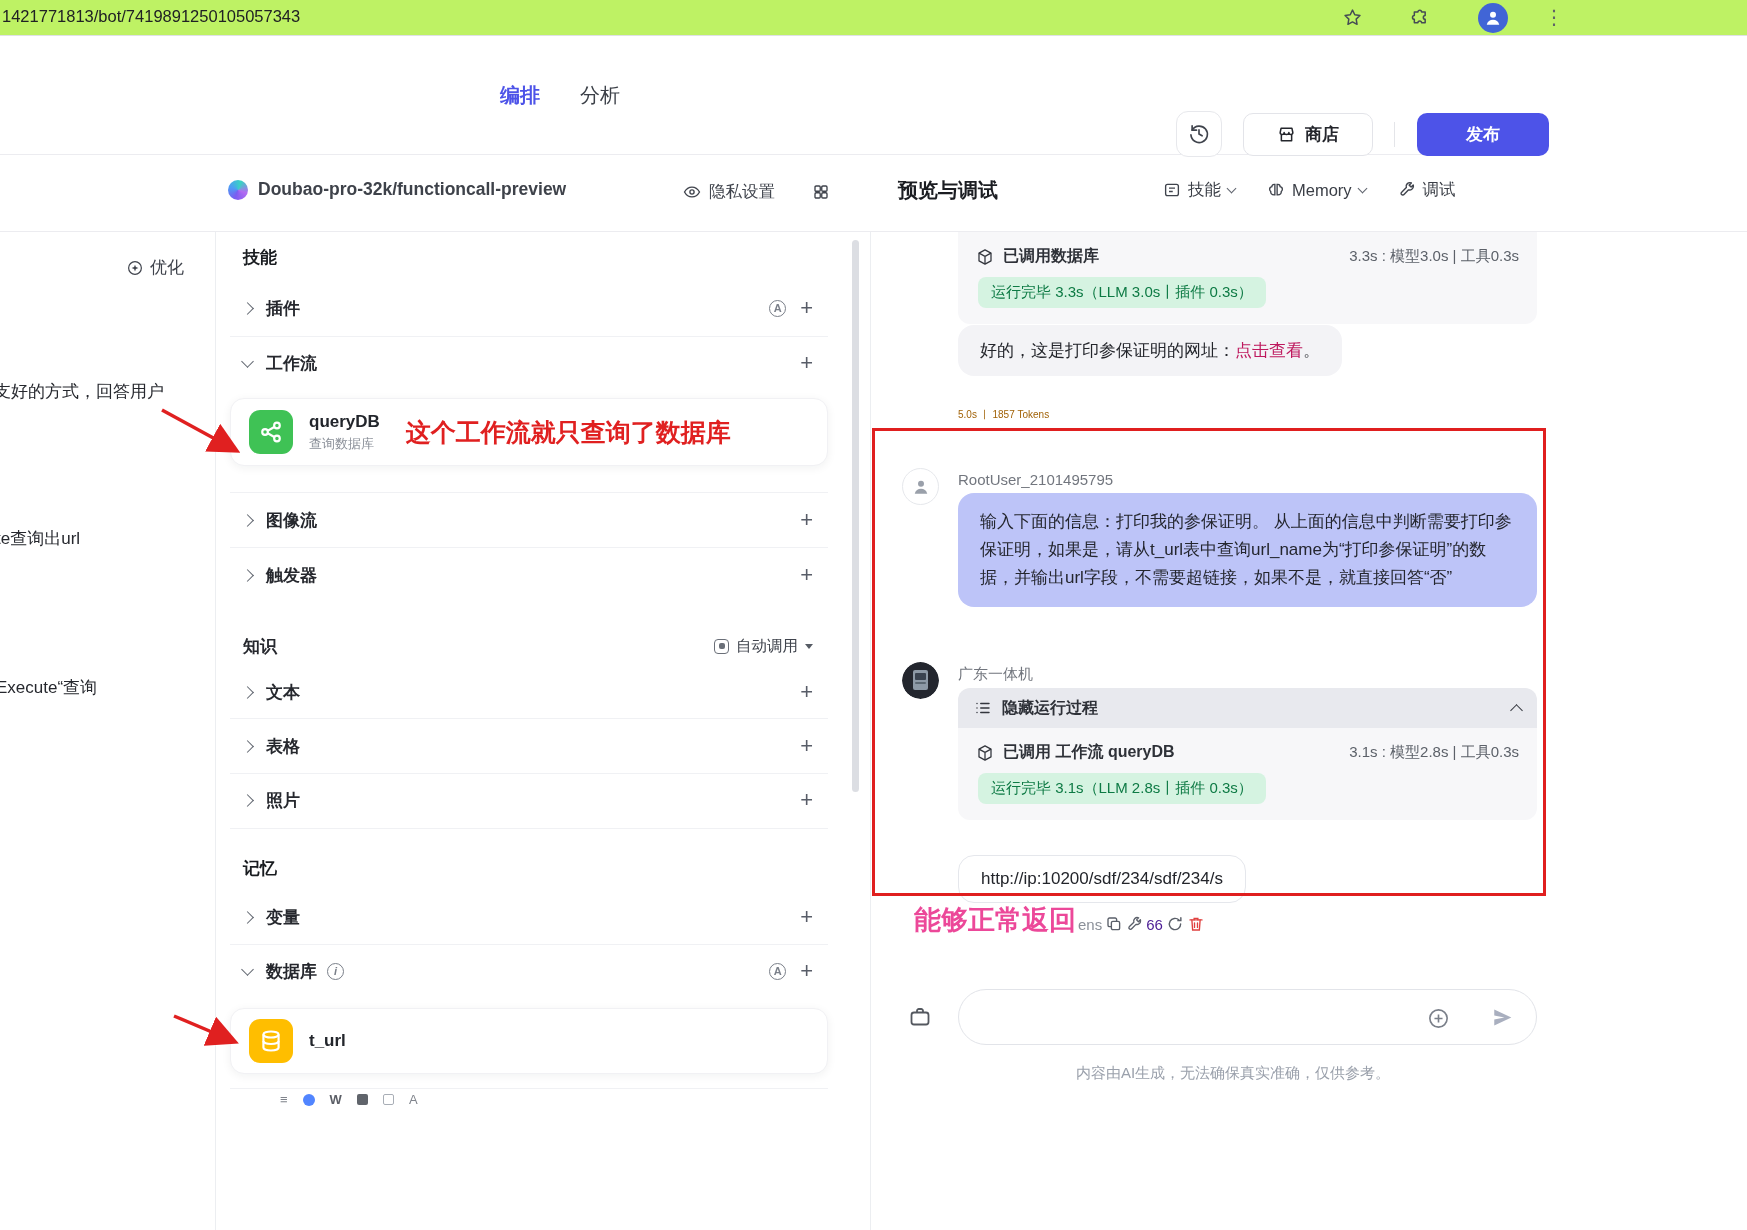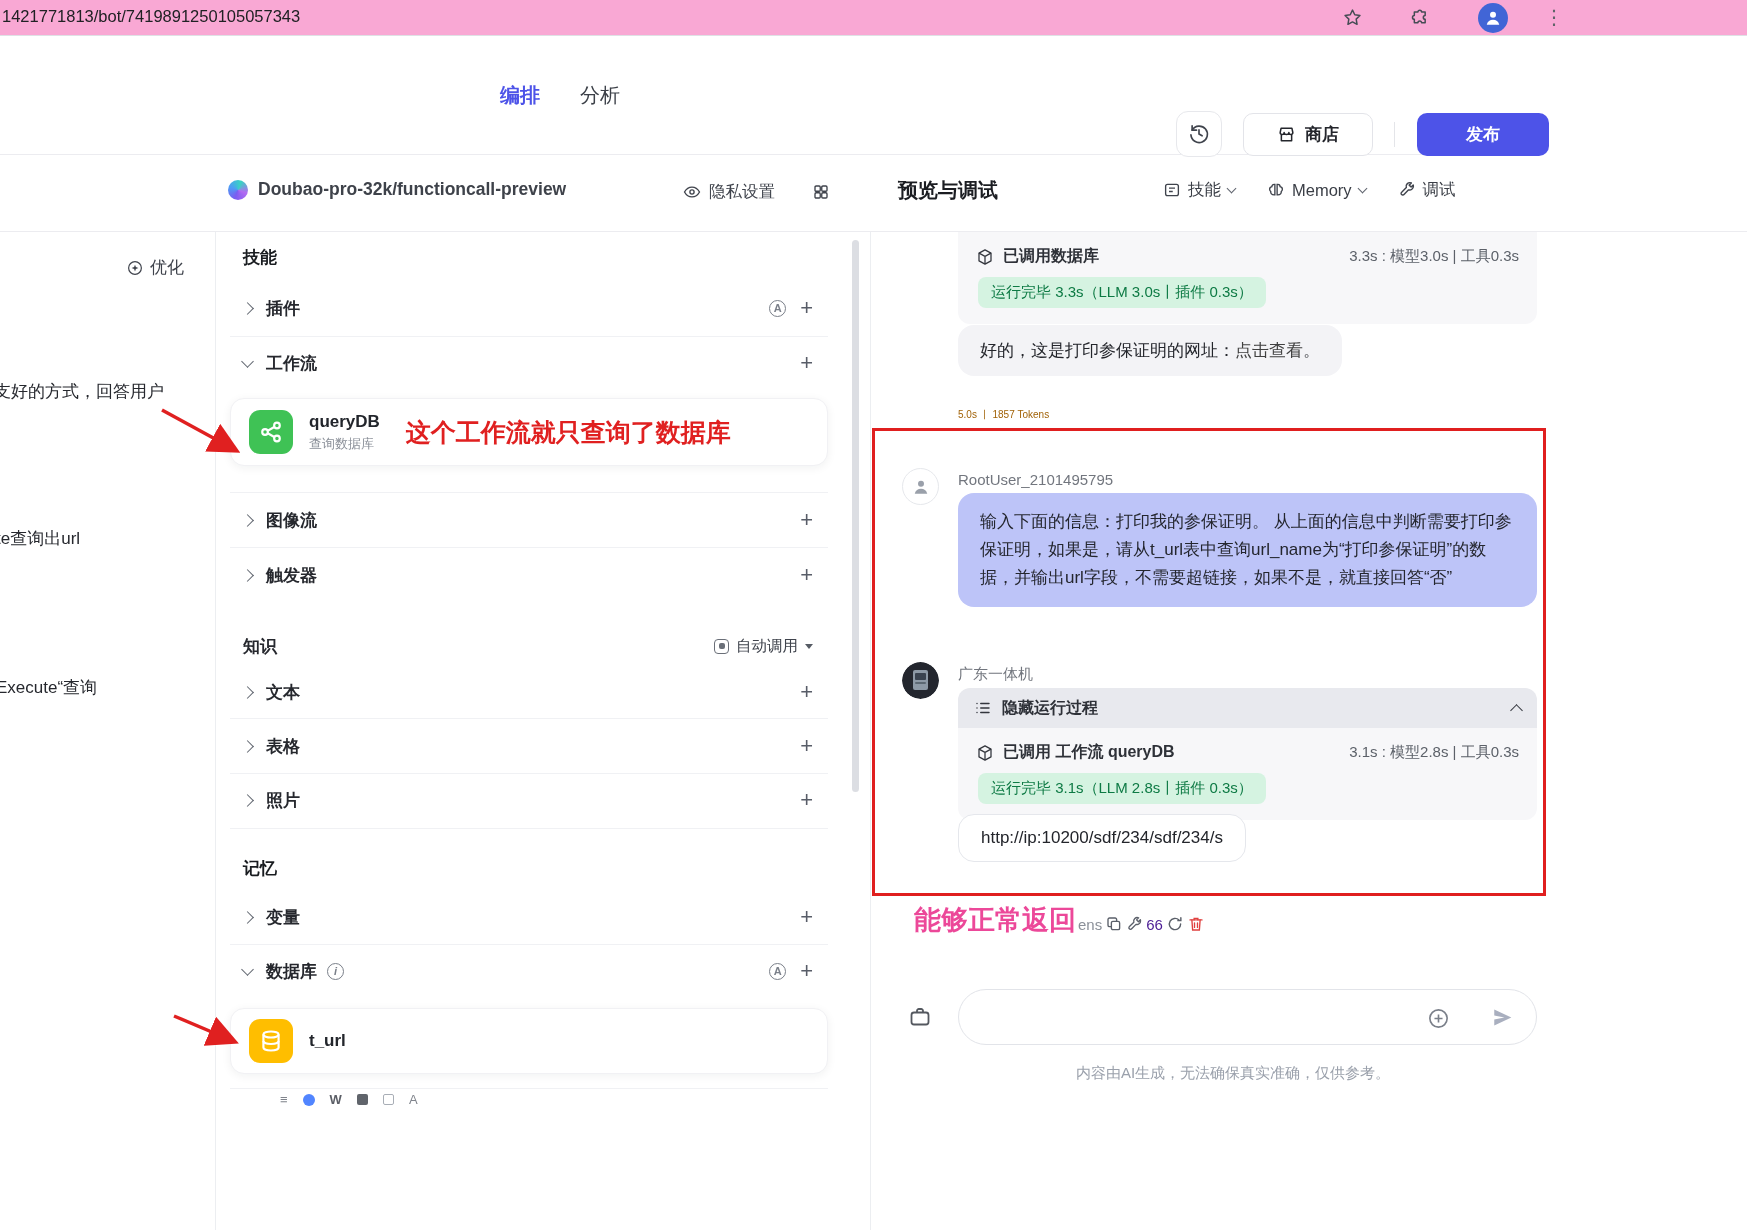--- a/index.html
+++ b/index.html
@@ -19,21 +19,21 @@
   .chev.d { transform:rotate(45deg); margin-top:-4px; }
   .chev.u { transform:rotate(-135deg); margin-top:5px; border-color:#33363d; }
   .chev.sm { width:7px; height:7px; }
 
   .plus { font-size:22px; color:#585d68; line-height:1; font-weight:400; }
   .cbadge { width:17px; height:17px; border:1.4px solid #7a7f89; border-radius:50%; color:#7a7f89;
             font-size:11px; font-weight:700; display:inline-flex; align-items:center; justify-content:center; flex:none; }
   .caret-down { width:0; height:0; border-left:4.5px solid transparent; border-right:4.5px solid transparent; border-top:5.5px solid #565b64; display:inline-block; }
 
   
-  .browser-bar { left:0; top:0; width:1747px; height:36px; background:#f9a8d4; border-bottom:1px solid #dfe1e5; z-index:10; }
+  .browser-bar { left:0; top:0; width:1747px; height:36px; background:#bef264; border-bottom:1px solid #dfe1e5; z-index:10; }
   .url-text { left:2px; top:7px; font-size:16.5px; color:#202124; white-space:nowrap; }
   .avatar-browser { left:1478px; top:3px; width:30px; height:30px; border-radius:50%; background:#4165d6; display:flex; align-items:center; justify-content:center; }
   .dots { left:1544px; top:5px; font-size:20px; color:#5f6368; }
 
   
   .app-header { left:0; top:36px; width:1501px; height:119px; background:#fff; border-bottom:1px solid #ececf0; z-index:5; }
   .tab { font-size:20px; }
   .tab.active { color:#4d53e8; font-weight:700; }
   .tab.idle { color:#3c4048; font-weight:500; }
   .icon-btn { width:46px; height:46px; border:1px solid #e7e8ec; border-radius:12px; display:flex; align-items:center; justify-content:center; background:#fff; }
@@ -80,31 +80,31 @@
 
   
   .debug-panel { left:870px; top:232px; width:877px; height:998px; background:#fff; overflow:hidden; }
   .call-card { position:absolute; left:88px; width:579px; background:#f7f7f9; border-radius:0 0 12px 12px; padding:8px 18px 16px; }
   .call-row { display:flex; align-items:center; gap:9px; padding:6px 0 10px; }
   .call-title { font-size:16px; font-weight:600; color:#2e3138; }
   .call-timing { font-size:15px; color:#5c6169; }
   .pill { display:inline-block; background:#d5f3e1; color:#0d7a44; font-size:15px; border-radius:8px; padding:6px 13px; margin-left:2px; }
   .bubble-bot { position:absolute; left:88px; display:inline-block; background:#f3f3f6; border-radius:16px; padding:14px 22px;
                 font-size:17px; color:#23252b; max-width:579px; }
-  .link { color:#404040; }
+  .link { color:#be185d; }
   .meta { position:absolute; left:88px; font-size:10px; color:#a16207; }
   .chat-avatar { position:absolute; left:32px; width:37px; height:37px; border-radius:50%; display:flex; align-items:center; justify-content:center; }
   .chat-name { position:absolute; left:88px; font-size:15px; color:#72767e; }
   .bubble-user { position:absolute; left:88px; width:579px; background:#bdc4f8; border-radius:16px; padding:15px 22px;
                  font-size:17px; line-height:28px; color:#24262e; }
   .process-card { position:absolute; left:88px; top:456px; width:579px; }
   .pc-header { height:40px; background:#e8e9ee; border-radius:12px 12px 0 0; display:flex; align-items:center; gap:10px; padding:0 16px; }
   .pc-header .ph-label { font-size:16px; font-weight:600; color:#2e3138; }
   .pc-body { background:#f7f7f9; border-radius:0 0 12px 12px; padding:8px 18px 16px; }
-  .bubble-url { position:absolute; left:88px; top:582px; display:inline-block; background:#fff; border:1px solid #e5e7ec;
+  .bubble-url { position:absolute; left:88px; top:623px; display:inline-block; background:#fff; border:1px solid #e5e7ec;
                 border-radius:16px; padding:13px 22px; font-size:17px; color:#23252b; }
   .red-note-big { position:absolute; left:44px; top:670px; font-size:27px; font-weight:700; color:#ec4899; z-index:30; white-space:nowrap; }
   .tools-row { position:absolute; left:208px; top:683px; display:flex; align-items:center; gap:3px; }
   .tools-row .frag { font-size:15px; color:#8b9099; }
   .tools-row .cnt { font-size:15px; color:#4c1d95; }
   .input-pill { position:absolute; left:88px; top:757px; width:579px; height:56px; border:1.5px solid #e2e4e9; border-radius:28px; background:#fff; }
   .chat-footer { position:absolute; left:58px; top:832px; width:610px; text-align:center; font-size:15px; color:#9aa0ab; }
 
   
   .red-box { left:872px; top:428px; width:674px; height:468px; border:3px solid #e01f1f; z-index:40; pointer-events:none; }

